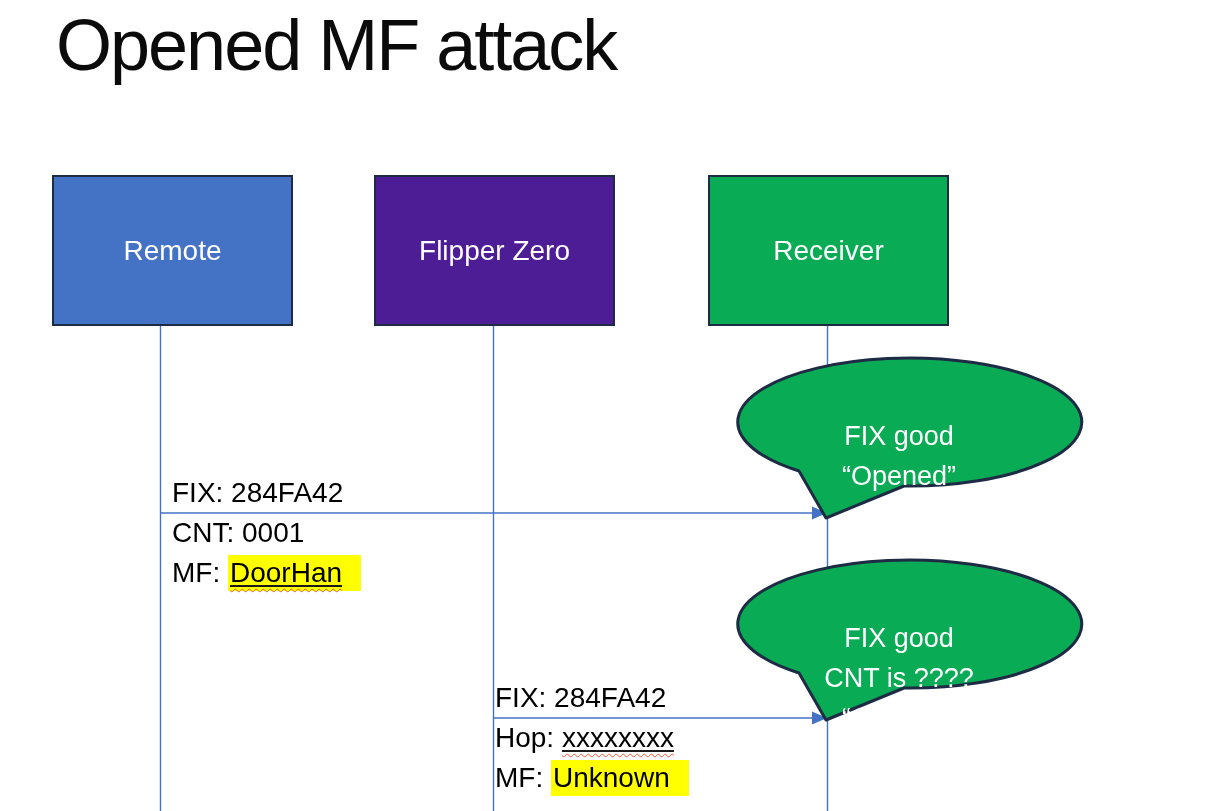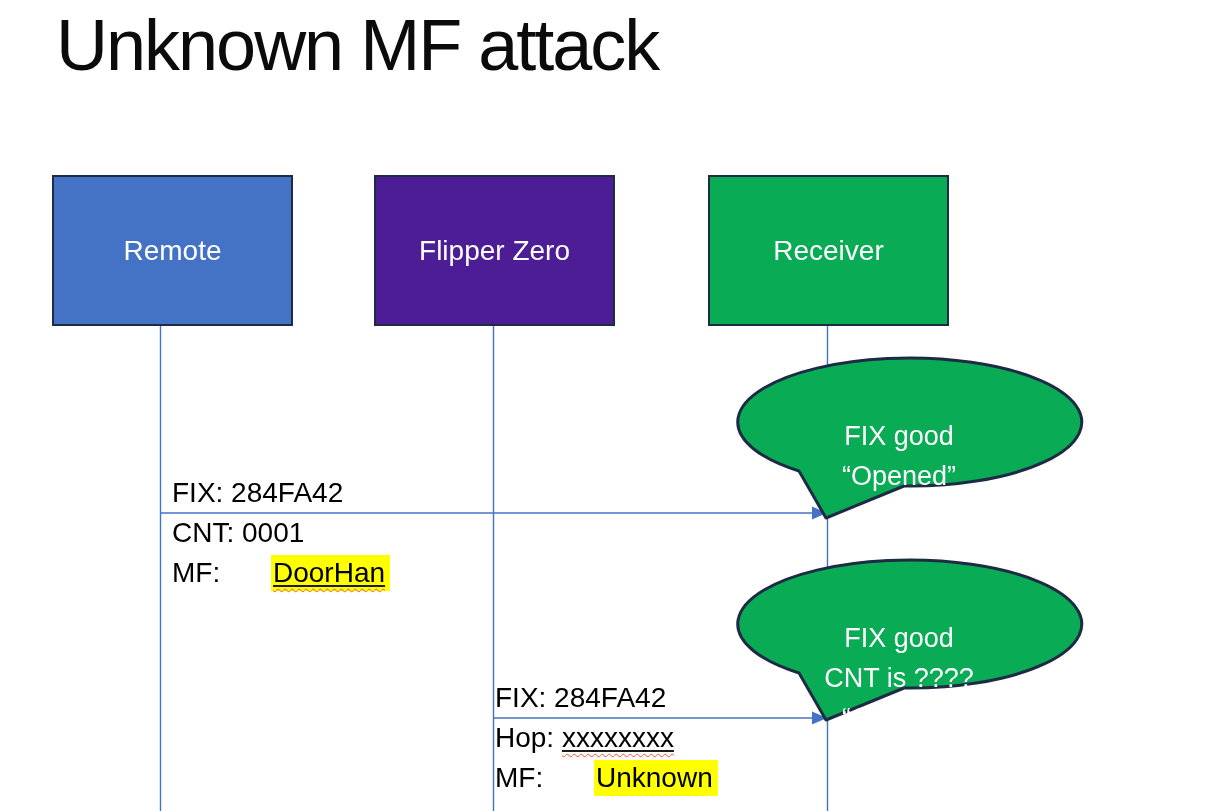--- a/index.html
+++ b/index.html
@@ -21,21 +21,21 @@
   .actor--remote{left:52px;top:175px;background:#4472C4;}
   .actor--flipper{left:374px;top:175px;background:#4c1d95;}
   .actor--receiver{left:708px;top:175px;background:#09AC55;}
   .diagram-svg{position:absolute;left:0;top:0;width:1216px;height:811px;}
   .msg{
     position:absolute;font-size:28px;line-height:40px;color:#000;
     white-space:nowrap;
   }
   .msg--1{left:172px;top:473px;}
   .msg--2{left:495px;top:678px;}
-  .hl{background:#FFFF00;padding:2px 5px 3px 2px;margin-left:43px;}
+  .hl{background:#FFFF00;padding:2px 19px 3px 2px;}
   .wavy{
     text-decoration-line:underline;text-decoration-style:wavy;
     text-decoration-color:#F0552E;text-decoration-thickness:1px;
     text-underline-offset:6px;
   }
   .und{
     text-decoration-line:underline;text-decoration-style:solid;
     text-decoration-color:#1a1a1a;text-decoration-thickness:2px;
     text-underline-offset:3px;
   }
@@ -44,21 +44,21 @@
     color:#ffffff;font-size:27px;line-height:40px;margin-top:48px;
   }
   .callout-text--1{left:739px;top:368px;}
   .callout-text--2{left:739px;top:570px;}
 </style>
 </head>
 <body>
 
 <div class="canvas">
 
-  <div class="title">Unknown MF attack</div>
+  <div class="title">Opened MF attack</div>
 
   <svg class="diagram-svg" viewBox="0 0 1216 811" xmlns="http://www.w3.org/2000/svg">
 
     <line x1="160.5" y1="326" x2="160.5" y2="811" stroke="#4472C4" stroke-width="1.4"></line>
     <line x1="493.5" y1="326" x2="493.5" y2="811" stroke="#4472C4" stroke-width="1.4"></line>
     <line x1="827.5" y1="326" x2="827.5" y2="811" stroke="#4472C4" stroke-width="1.4"></line>
 
     <line x1="161" y1="513" x2="813" y2="513" stroke="#4472C4" stroke-width="1.6"></line>
     <polygon points="812,506.5 827,513 812,519.5" fill="#4472C4"></polygon>
 

